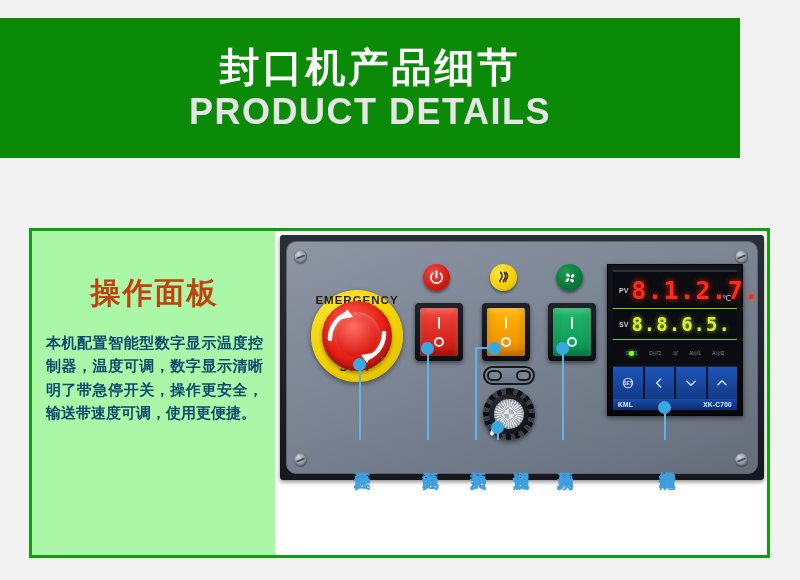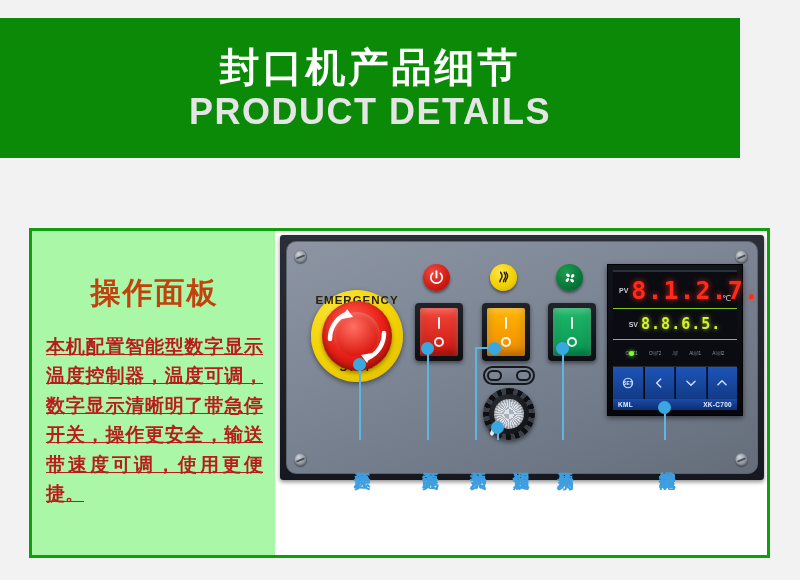--- a/index.html
+++ b/index.html
@@ -38,24 +38,23 @@
     position:absolute;left:0;top:0;width:243px;height:324px;
     background:#aaf7a8;box-sizing:border-box;
     padding:42px 12px 0 14px;
   }
   #infoPanel .title{
     color:#c2410c;font-size:30px;font-weight:bold;text-align:center;
     letter-spacing:2px;margin:0 0 18px 0;
     font-family:"DejaVu Sans","Liberation Sans",sans-serif;
   }
   #infoPanel .body{
-    color:#b91c1c;font-size:19px;font-weight:bold;line-height:1.55;
+    color:#0c4a6e;font-size:15px;font-weight:bold;line-height:1.55;
     text-align:justify;margin:0;letter-spacing:0px;
     font-family:"DejaVu Sans","Liberation Sans",sans-serif;
-    text-decoration:underline;
   }
 
   
   #photo{
     position:absolute;left:243px;top:0;width:492px;height:324px;
     background:#ffffff;overflow:hidden;
   }
   
   #bezel{
     position:absolute;left:5px;top:4px;width:484px;height:245px;
@@ -196,21 +195,21 @@
   }
   .dispLbl{
     font-size:7px;color:#c9ced6;font-weight:bold;margin-right:3px;
     font-family:"Liberation Sans",sans-serif;
   }
   .digits{
     font-family:"DejaVu Sans Mono","Liberation Mono",monospace;
     font-weight:bold;letter-spacing:1px;
   }
   .digits.pv{font-size:25px;color:#ff2a1a;text-shadow:0 0 6px rgba(255,40,20,.85);}
-  .digits.sv{font-size:15px;color:#d8f32a;text-shadow:0 0 5px rgba(200,240,40,.8);}
+  .digits.sv{font-size:19px;color:#d8f32a;text-shadow:0 0 5px rgba(200,240,40,.8);}
   #pvRow{padding-left:6px;}
   #svRow{justify-content:center;height:30px;padding-left:0;}
   #degC{position:absolute;right:6px;bottom:5px;font-size:8px;color:#cfd4db;}
 
   #ledRow{
     position:relative;height:26px;display:flex;align-items:center;
     justify-content:space-around;padding:0 7px;border-bottom:1px solid #242a33;
   }
   .miniLed{display:flex;flex-direction:column;align-items:center;gap:1px;}
   .miniLed .dot{

